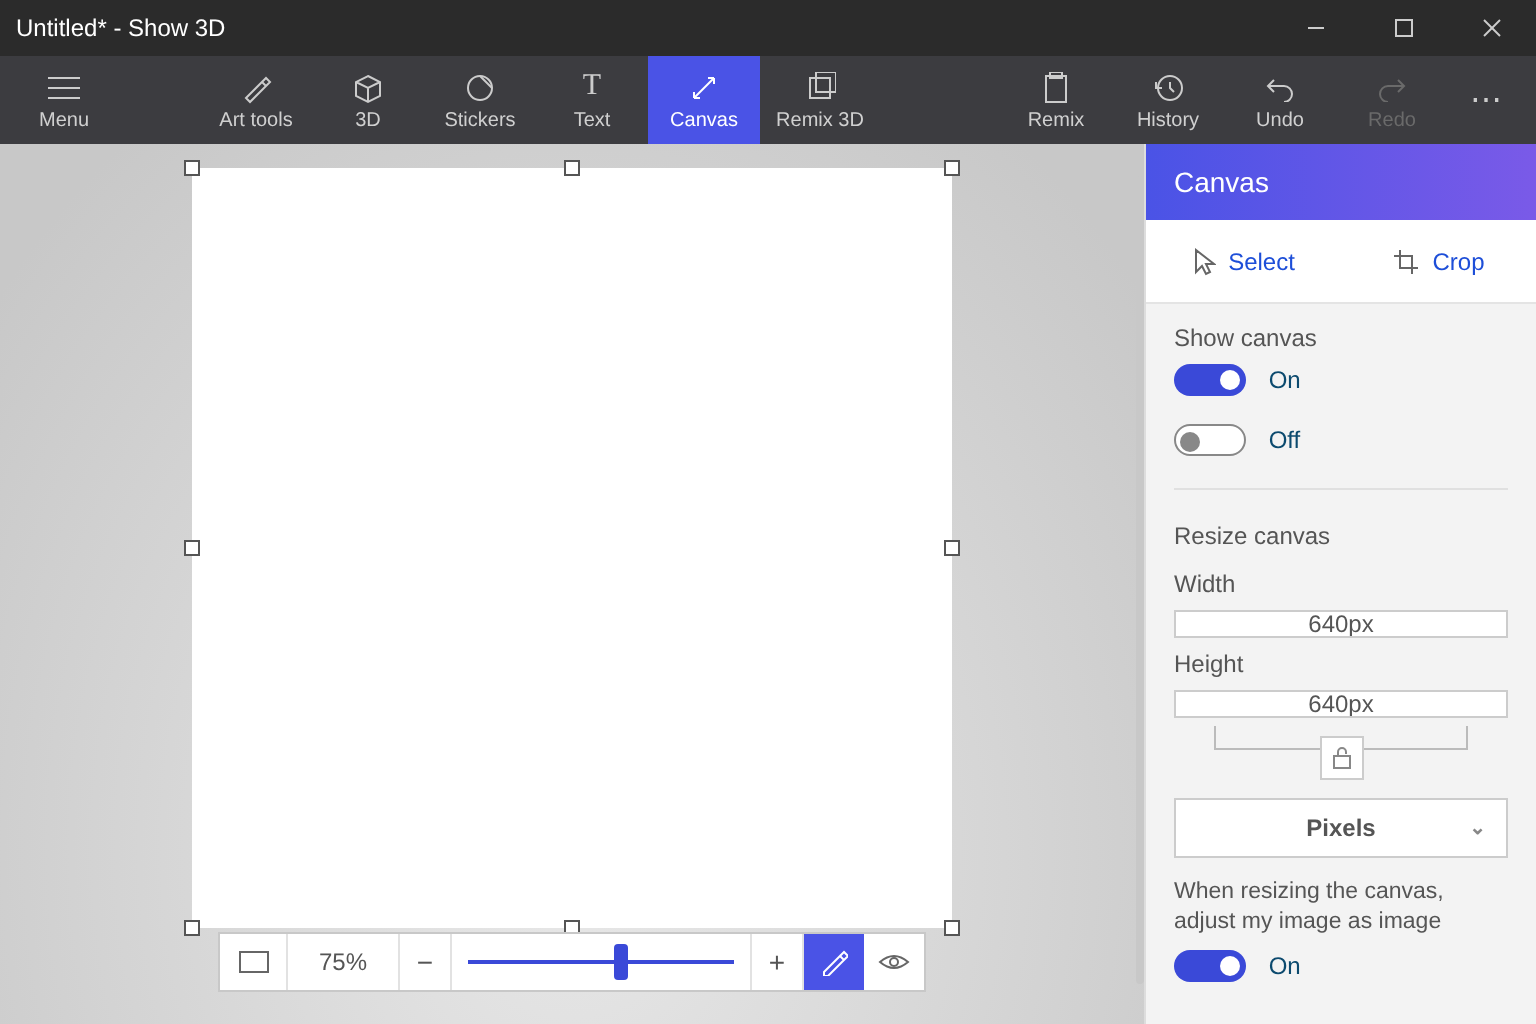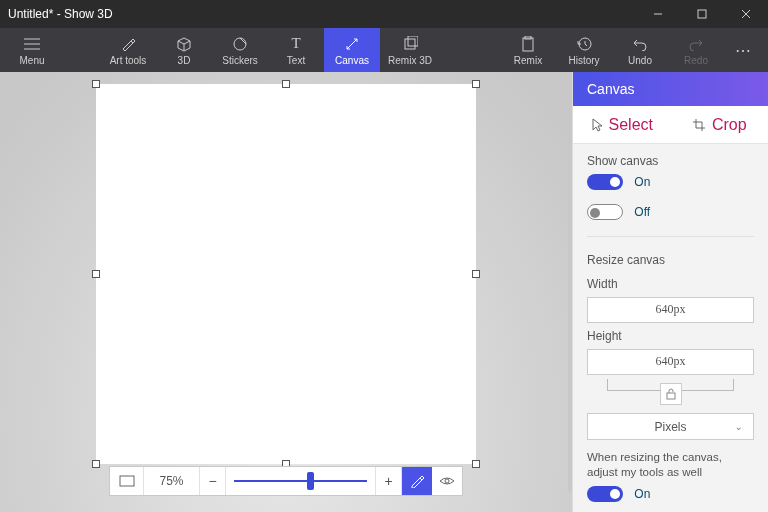--- a/index.html
+++ b/index.html
@@ -32,38 +32,38 @@
 .zoombar .zslider { width:150px; padding:0 8px; border-right:1px solid #e2e2e2; height:100%; display:flex; align-items:center; position:relative;}
 .zoombar .track { height:2px; background:#3a49d8; width:100%; position:relative;}
 .zoombar .thumb { width:7px; height:18px; background:#3a49d8; position:absolute; left:55%; top:-8px; border-radius:2px;}
 .zoombar .zbtn { width:26px; height:100%; display:flex;align-items:center;justify-content:center; border-right:1px solid #e2e2e2; font-size:14px;}
 .zoombar .pencil { background:#4a53e6; color:#fff; border-right:none; width:30px;}
 .zoombar .eye { width:30px; }
 
 .sidepanel { position:absolute; top:72px; right:0; bottom:0; width:196px; background:#f3f3f3; border-left:1px solid #ddd; display:flex; flex-direction:column; overflow:hidden; font-size:12px; color:#444;}
 .sidepanel .hdr { height:38px; background: linear-gradient(to right, #4a53e6, #7a5ae8); color:#fff; display:flex; align-items:center; padding-left:14px; font-size:14px; font-weight:500;}
 .sidepanel .tools { height:42px; background:#fff; display:flex; border-bottom:1px solid #e4e4e4;}
-.sidepanel .tool { flex:1; display:flex; align-items:center; justify-content:center; gap:6px; color:#be185d; font-size:16px;}
+.sidepanel .tool { flex:1; display:flex; align-items:center; justify-content:center; gap:6px; color:#1d4ed8; font-size:12px;}
 .sidepanel .section { padding: 10px 14px; }
 .sidepanel .lbl { font-size:12px; color:#555; margin-bottom:6px; display:block;}
 .toggle { width:36px; height:16px; border-radius:10px; position:relative; display:inline-block; vertical-align:middle; margin-right:8px;}
 .toggle.on { background:#3a49d8; }
 .toggle.off { background:#fff; border:1px solid #888;}
 .toggle .knob { width:10px; height:10px; background:#fff; border-radius:50%; position:absolute; top:3px; }
 .toggle.on .knob { right:3px; }
 .toggle.off .knob { left:2px; background:#888; }
 .togState { font-size:12px; color:#0c4a6e; vertical-align:middle;}
 .hr { height:1px; background:#e0e0e0; margin:6px 14px;}
 .dims { display:flex; gap:6px; padding:0 14px 4px;flex-direction:column;}
 .dims .col { flex:1; }
-.dims input { width:100%; height:26px; border:1px solid #ccc; text-align:center; font-size:12px; color:#555;font-family:Liberation Serif, serif;}
+.dims input { width:100%; height:14px; border:1px solid #ccc; text-align:center; font-size:12px; color:#555;}
 .lockrow { display:flex; justify-content:center; align-items:center; height:28px; position:relative; padding:0 14px;}
 .lockrow .bracket { position:absolute; top:0; left:34px; right:34px; height:12px; border-left:1px solid #bbb; border-right:1px solid #bbb; border-bottom:1px solid #bbb;}
 .lockrow .lock { width:22px; height:22px; border:1px solid #ccc; background:#fff; display:flex;align-items:center;justify-content:center; z-index:1; margin-top:4px;}
-.unitsel { margin:8px 14px 0; height:30px; border:1px solid #ccc; background:#fff; display:flex; align-items:center; justify-content:center; color:#555; position:relative;}
+.unitsel { margin:8px 14px 0; height:30px; border:1px solid #ccc; background:#fff; display:flex; align-items:center; justify-content:center; color:#555; position:relative;font-weight:bold;}
 .unitsel .chev { position:absolute; right:10px; font-size:10px; color:#888;}
 .hint { padding: 10px 14px 6px; font-size:11.5px; color:#555; line-height:1.3;}
 .scrollbar { position:absolute; right:196px; top:88px; bottom:20px; width:4px; background:#c8c8c8; border-radius:2px;}
 
 svg { display:block; }
 </style>
 </head>
 <body>
 
 <div class="titlebar">
@@ -283,18 +283,18 @@
           <path d="M3 5 L3 3 A2 2 0 0 1 7 3 L7 4" stroke="#888" fill="none"></path>
         </svg>
     </div>
   </div>
 
   <div class="unitsel">
     <span>Pixels</span>
     <span class="chev">⌄</span>
   </div>
 
-  <div class="hint">When resizing the canvas, adjust my tools as well</div>
+  <div class="hint">When resizing the canvas, adjust my image as image</div>
   <div class="section" style="padding-top:0">
     <span class="toggle on"><span class="knob"></span></span>
     <span class="togState">On</span>
   </div>
 </div>
 
 </body></html>

